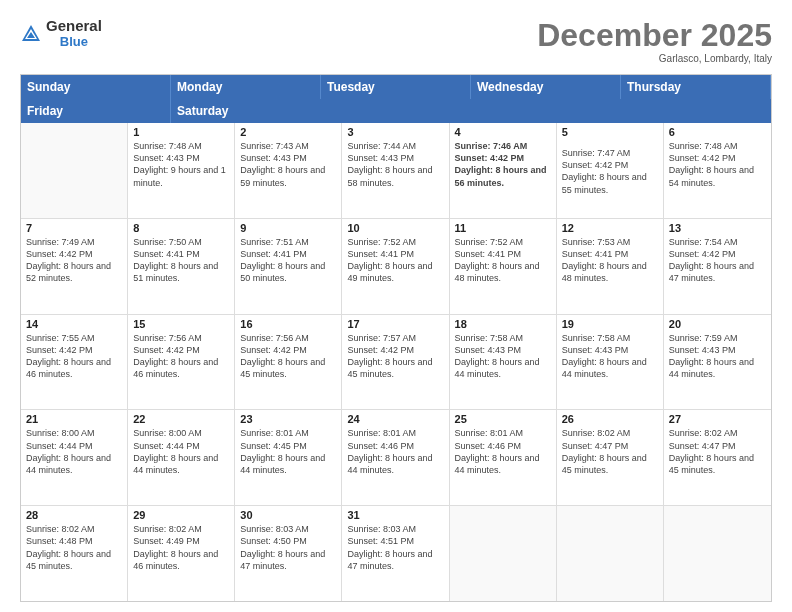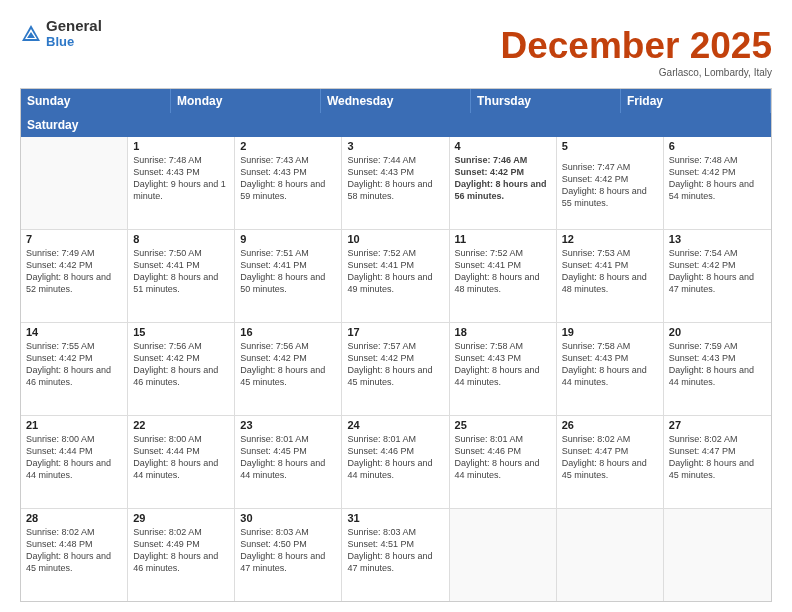--- a/index.html
+++ b/index.html
@@ -24,20 +24,21 @@
       margin-bottom: 10px;
     }
     .logo {
       display: flex;
       align-items: center;
     }
     .logo-text {
       display: flex;
       flex-direction: column;
       line-height: 1.1;
+      text-align: center;
     }
     .logo-general {
       font-size: 15px;
       font-weight: bold;
       color: #333;
     }
     .logo-blue {
       font-size: 13px;
       font-weight: bold;
       color: #2e78c7;
@@ -45,25 +46,24 @@
     .logo-icon {
       width: 22px;
       height: 22px;
       margin-right: 4px;
       margin-top: 2px;
     }
     .title-block {
       text-align: right;
     }
     .month-title {
-      font-size: 37px;
-      font-weight: bold;
-      color: #c2410c;
+      font-size: 32px;
+      font-weight: bold;
+      color: #737373;
       line-height: 1.1;
-      margin-top: 8px;
     }
     .location {
       font-size: 10px;
       color: #555;
     }
     .calendar {
       flex: 1;
       display: flex;
       flex-direction: column;
       border: 1px solid #ccc;
@@ -136,20 +136,21 @@
     <div class="title-block">
       <div class="month-title">December 2025</div>
       <div class="location">Garlasco, Lombardy, Italy</div>
     </div>
   </div>
 
   <div class="calendar">
     <div class="cal-header">
       <div class="cal-header-cell">Sunday</div>
       <div class="cal-header-cell">Monday</div>
+      <div class="cal-header-cell">Tuesday</div>
       <div class="cal-header-cell">Wednesday</div>
       <div class="cal-header-cell">Thursday</div>
       <div class="cal-header-cell">Friday</div>
       <div class="cal-header-cell">Saturday</div>
     </div>
     <div class="cal-body" id="cal-body">
         <div class="cal-row">
           <div class="cal-cell empty"></div>
           <div class="cal-cell">
             <div class="day-num">1</div>

